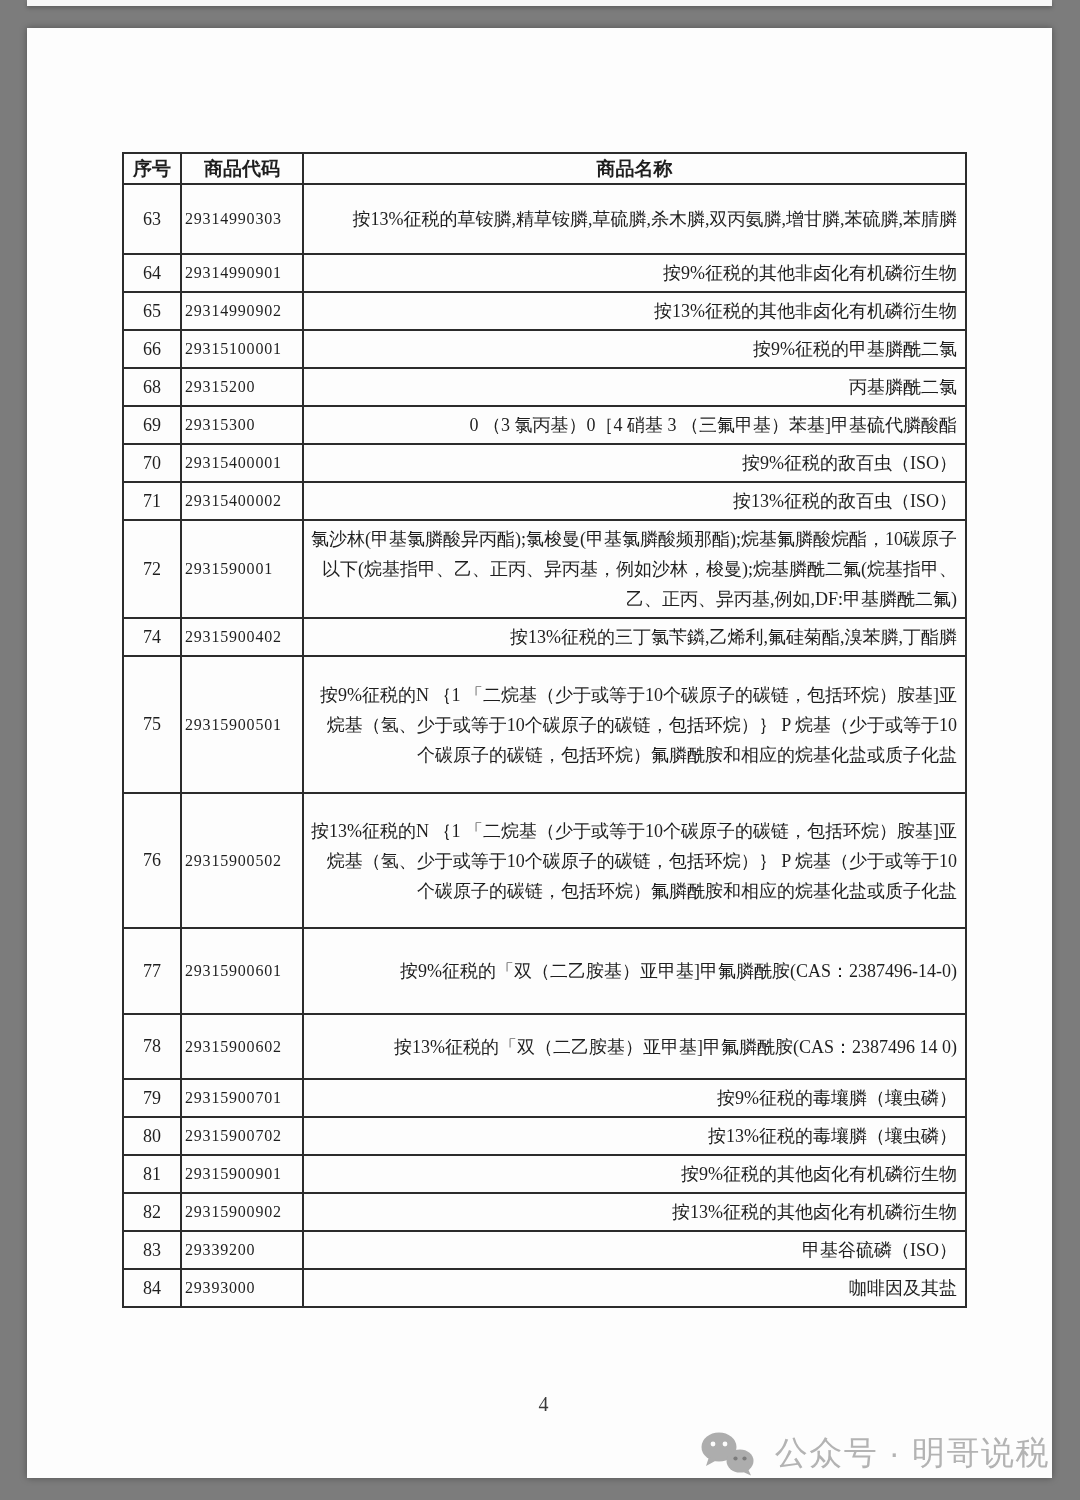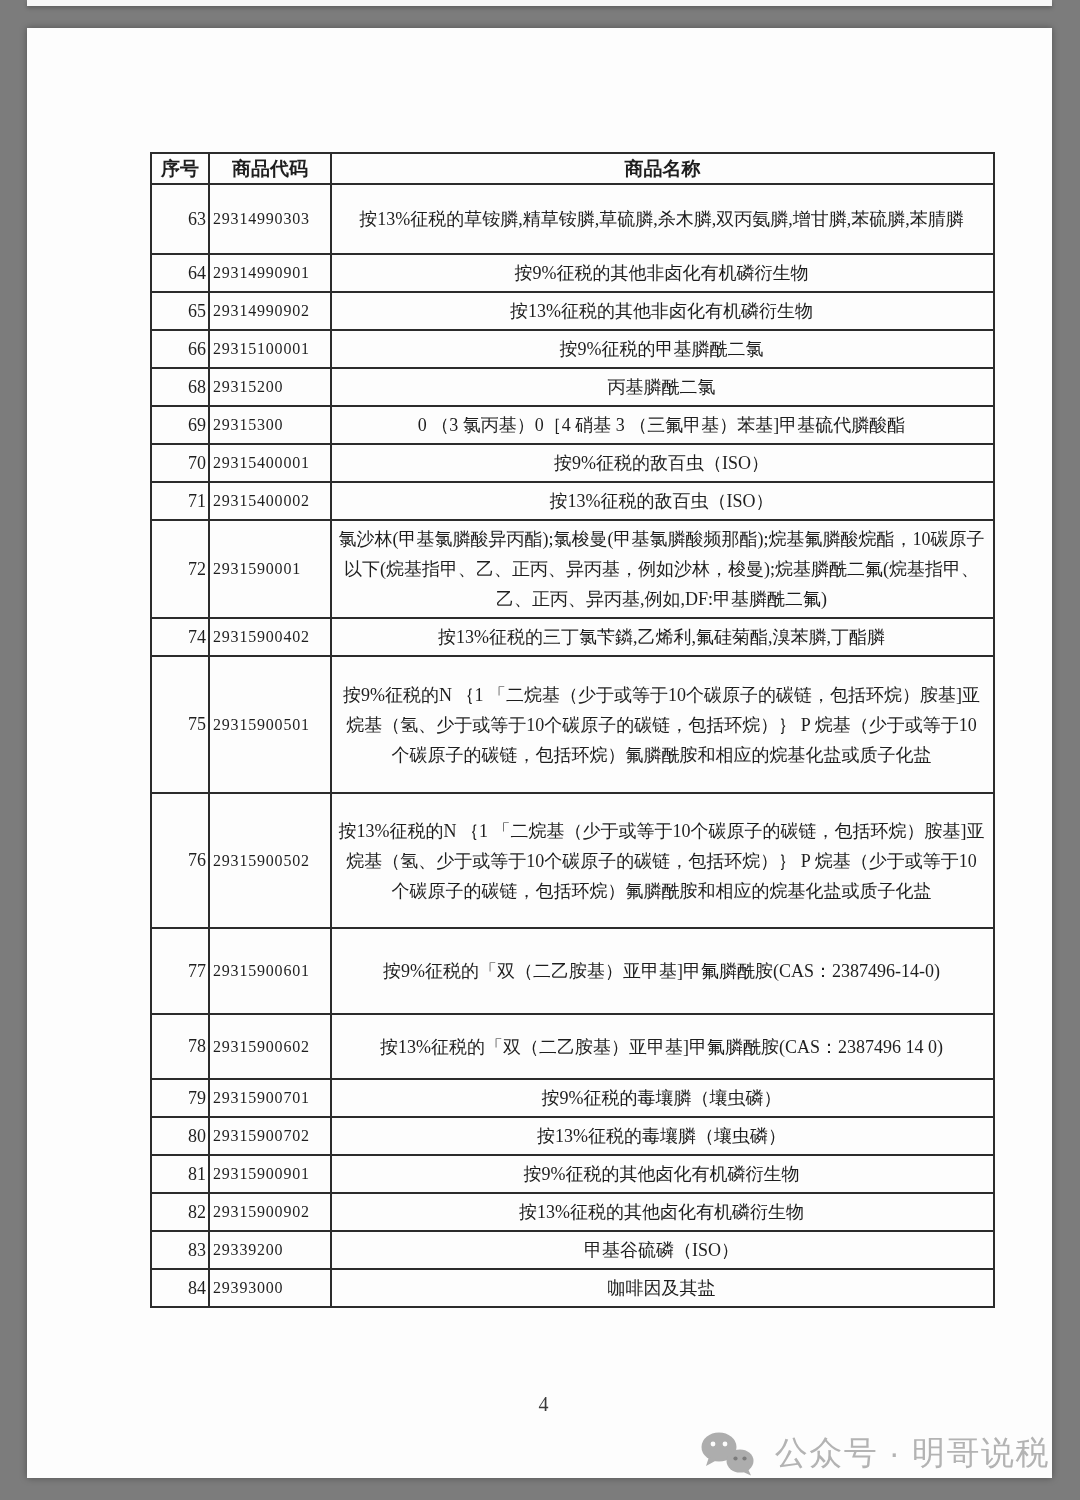--- a/index.html
+++ b/index.html
@@ -28,55 +28,54 @@
     background: #fdfdfd;
     box-shadow: 0 0 7px rgba(0,0,0,0.35);
   }
   table.commodity {
     position: absolute;
     left: 95px; top: 124px;
     width: 843px;
     border-collapse: collapse;
     table-layout: fixed;
     color: #1e1e1e;
-    margin-left: 28px;
   }
   table.commodity th, table.commodity td {
     border: 2px solid #2c2c2c;
     vertical-align: middle;
     background: #fdfdfd;
   }
   table.commodity th {
     height: 27px;
     font-size: 19px;
     font-weight: bold;
     text-align: center;
     padding: 1px 2px;
   }
   col.c-no   { width: 58px; }
   col.c-code { width: 122px; }
   col.c-name { width: 663px; }
   td.cell-no {
     height: 33px;
-    text-align: right;
+    text-align: center;
     font-size: 18px;
     padding: 1px 2px;
   }
   td.cell-code {
     font-size: 16px;
     padding: 1px 2px 1px 3px;
     letter-spacing: 0.8px;
     white-space: nowrap;
     overflow: hidden;
   }
   td.cell-name {
     font-size: 18px;
     line-height: 30px;
     padding: 3px 8px 3px 6px;
-    text-align: center;
+    text-align: right;
     word-break: break-all;
   }
   .page-number {
     position: absolute;
     left: 95px; top: 1365px;
     width: 843px;
     text-align: center;
     font-size: 20px;
     color: #3a3a3a;
   }

